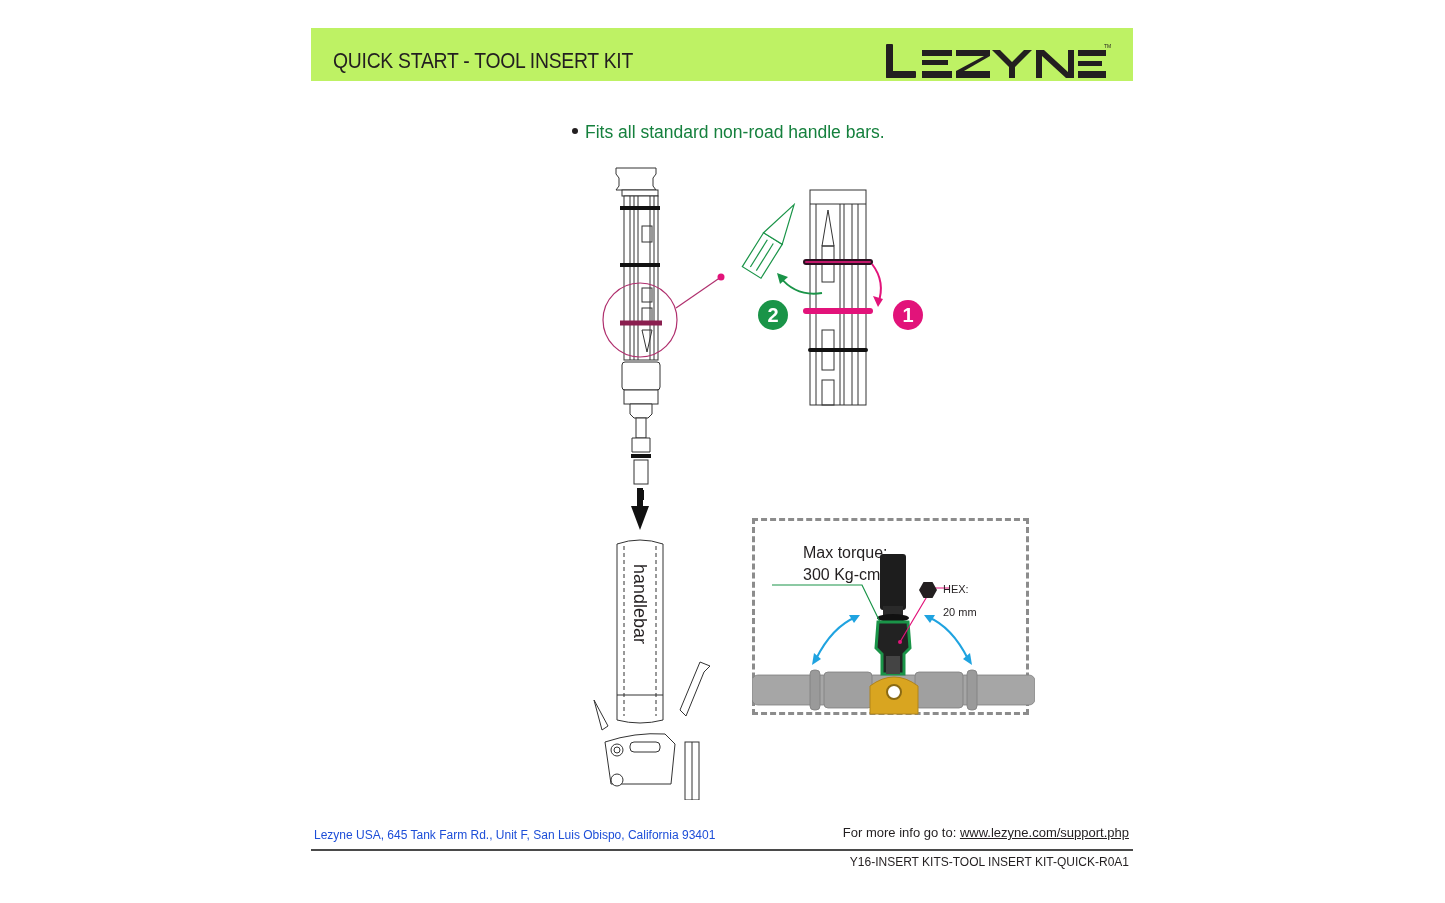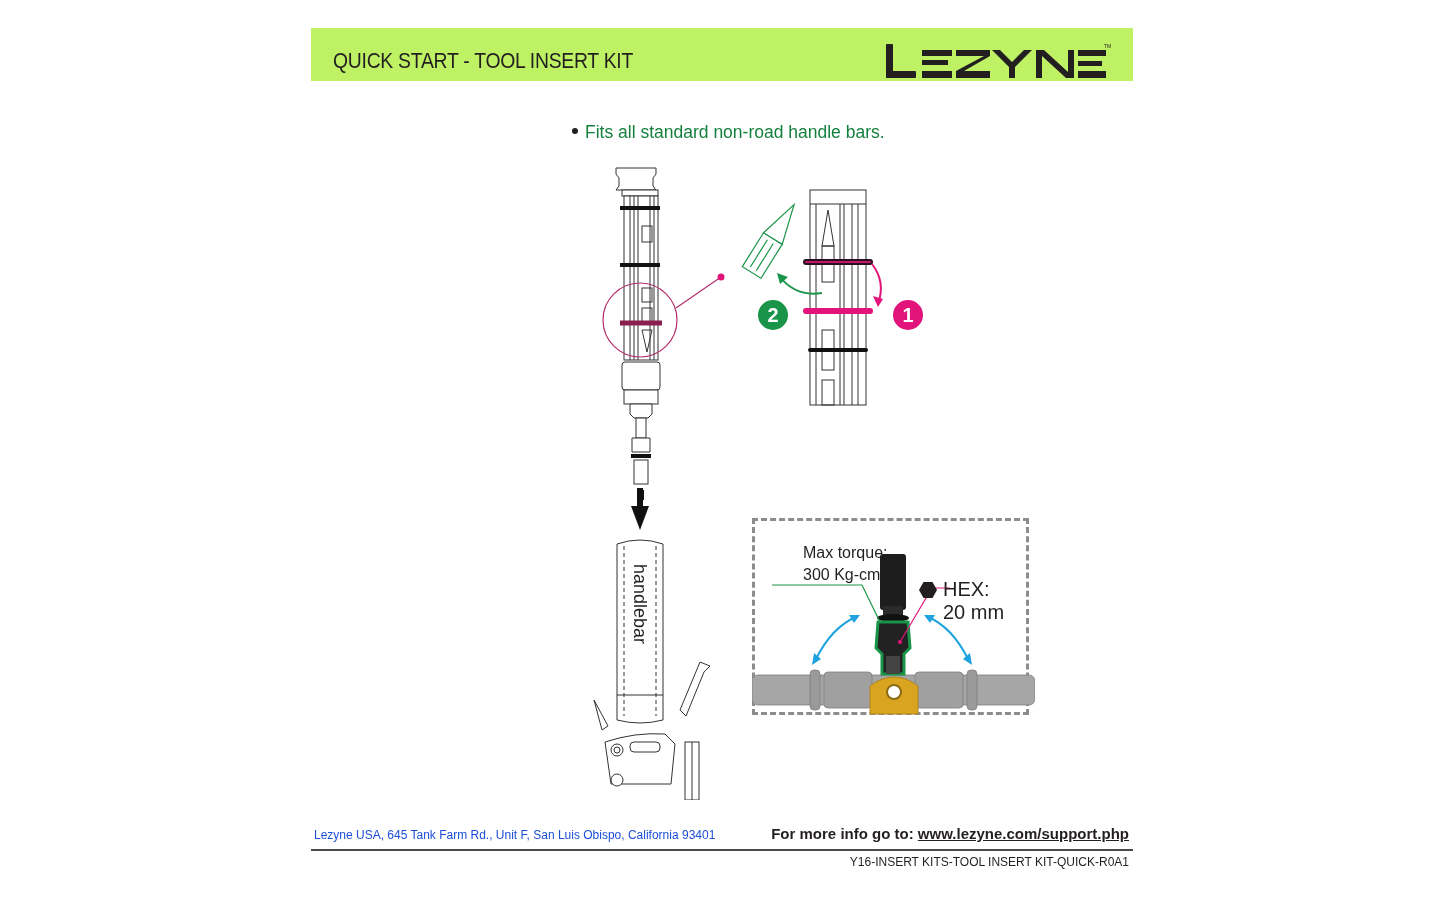--- a/index.html
+++ b/index.html
@@ -14,26 +14,26 @@
   .intro .bullet { display: inline-block; width: 6px; height: 6px; border-radius: 50%; background: #231f20; vertical-align: middle; margin-right: 7px; position: relative; top: -2px; }
 
   .figure { position: absolute; }
   .fig-tool { left: 590px; top: 160px; width: 150px; height: 340px; }
   .fig-detail { left: 730px; top: 180px; width: 210px; height: 230px; }
   .fig-handlebar { left: 580px; top: 480px; width: 140px; height: 320px; }
 
   .torque-box { position: absolute; left: 752px; top: 518px; width: 277px; height: 197px; border: 3px dashed #8c8c8c; }
   .torque-label { position: absolute; font-size: 16px; color: #231f20; white-space: nowrap; line-height: 22px; }
   .torque-label.max { left: 15px; top: 21px; margin-left: 33px; }
-  .hex-label { position: absolute; left: 188px; top: 57px; font-size: 20px; color: #231f20; line-height: 23px; white-space: nowrap; }
+  .hex-label { position: absolute; left: 188px; top: 57px; font-size: 11px; color: #231f20; line-height: 23px; white-space: nowrap; }
   .hex-row { display: flex; align-items: center; }
   .hex-icon { width: 18px; height: 18px; margin-right: 6px; margin-left: -24px; }
   .torque-svg { position: absolute; left: -3px; top: -3px; width: 283px; height: 203px; }
 
-  .footer-info { position: absolute; right: 316px; top: 825px; font-size: 15px; color: #231f20; white-space: nowrap; font-weight: bold; }
+  .footer-info { position: absolute; right: 316px; top: 825px; font-size: 13px; color: #231f20; white-space: nowrap; }
   .footer-info a { color: #231f20; text-decoration: underline; }
   .footer-rule { position: absolute; left: 311px; top: 849px; width: 822px; height: 1.5px; background: #4a4a4a; }
   .footer-address { position: absolute; left: 314px; top: 828px; font-size: 12px; color: #1d4ed8; white-space: nowrap; }
   .footer-code { position: absolute; right: 316px; top: 855px; font-size: 12px; color: #231f20; white-space: nowrap; text-align: center; }
 </style>
 </head>
 <body>
 
 <div class="header-bar">
   <div class="header-title">QUICK START - TOOL INSERT KIT</div>

